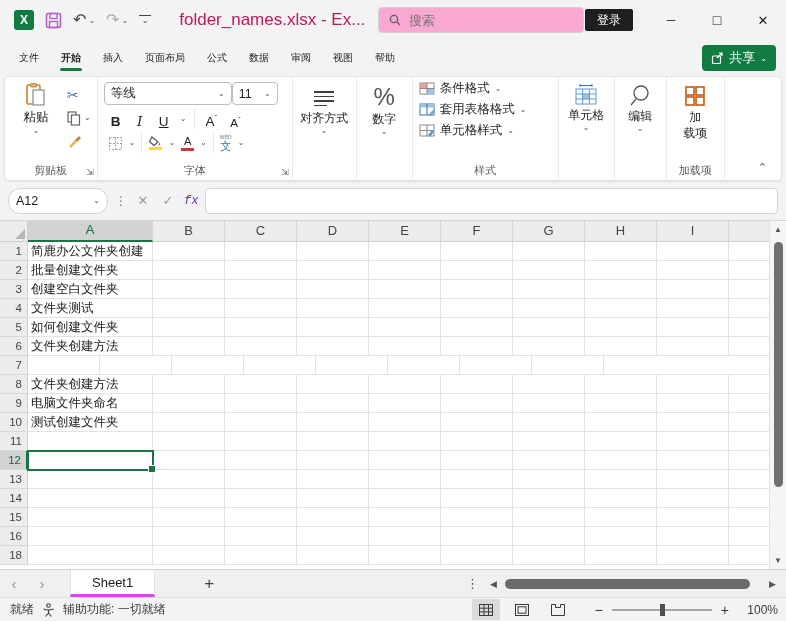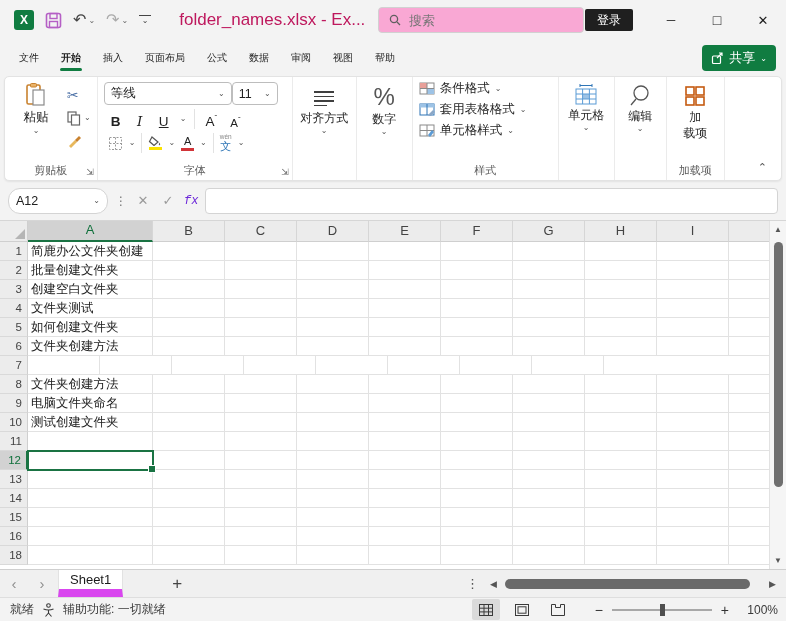--- a/index.html
+++ b/index.html
@@ -90,21 +90,21 @@
   .gcell.active { outline:2px solid #1A7343; outline-offset:-1px; position:relative; z-index:2; }
   .gcell.active::after { content:""; position:absolute; right:-4px; bottom:-4px; width:6px; height:6px; background:#1A7343; border:1px solid #fff; }
   .vscroll { position:absolute; top:0; right:0; bottom:0; width:17px; background:#f5f5f5; border-left:1px solid #e2e2e2; }
   .vs-up { position:absolute; top:4px; left:0; width:16px; text-align:center; font-size:8px; color:#555; }
   .vs-thumb { position:absolute; top:21px; left:4px; width:9px; height:245px; background:#6f6f6f; border-radius:5px; }
   .vs-down { position:absolute; bottom:4px; left:0; width:16px; text-align:center; font-size:8px; color:#555; }
 
   
   .sheetbar { height:28px; flex:0 0 28px; background:#f0f0f0; border-top:1px solid #cfcfcf; display:flex; align-items:center; position:relative; }
   .snav { width:28px; text-align:center; font-size:15px; color:#8f8f8f; }
-  .stab { height:27px; background:#fff; border-bottom:8px solid #d946ef; border-left:1px solid #e2e2e2; border-right:1px solid #e2e2e2; display:flex; align-items:center; padding:0 11px; margin-left:2px; font-size:13px; color:#1a1a1a; }
+  .stab { height:27px; background:#fff; border-bottom:3px solid #d946ef; border-left:1px solid #e2e2e2; border-right:1px solid #e2e2e2; display:flex; align-items:center; padding:0 21px; margin-left:14px; font-size:13px; color:#1a1a1a; }
   .add-sheet { margin-left:42px; font-size:17px; color:#444; width:24px; text-align:center; }
   .sheet-dots { position:absolute; left:466px; color:#555; font-size:13px; }
   .hscroll { position:absolute; left:490px; right:10px; top:50%; transform:translateY(-50%); height:12px; display:flex; align-items:center; gap:5px; }
   .hs-arrow { font-size:9px; color:#555; }
   .hs-track { flex:1; position:relative; height:10px; }
   .hs-thumb { position:absolute; left:3px; right:14px; top:0; height:10px; background:#6a6a6a; border-radius:5px; }
 
   
   .statusbar { height:24px; flex:0 0 24px; background:#f3f3f3; border-top:1px solid #dedede; position:relative; display:flex; align-items:center; font-size:12px; color:#3a3a3a; }
   .sb-left { display:flex; align-items:center; gap:8px; padding-left:10px; }

